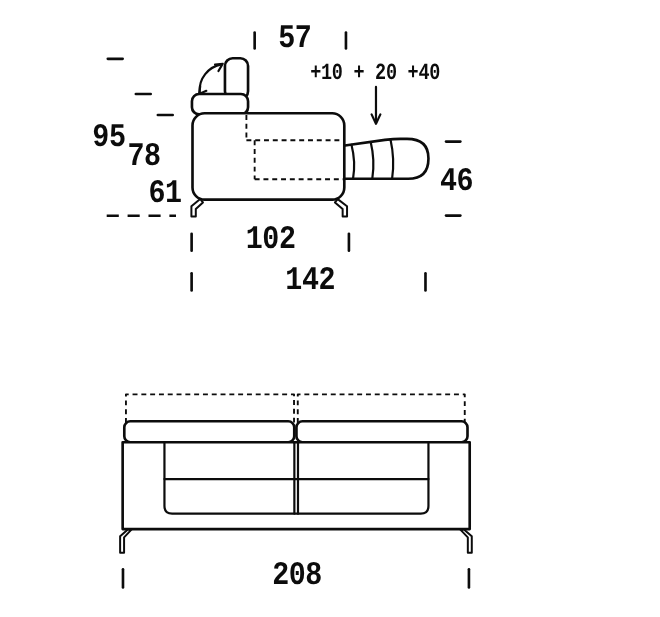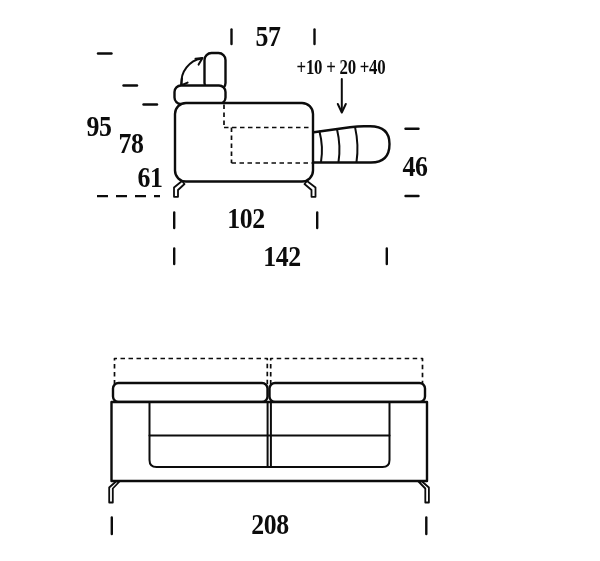--- a/index.html
+++ b/index.html
@@ -1,18 +1,18 @@
 <!DOCTYPE html>
 <html><head>
 <meta charset="utf-8">
 <style>
   html,body{margin:0;padding:0;background:#fff;}
   .canvas{
     position:relative;width:600px;height:561px;background:#ffffff;
-    font-family:Liberation Serif, serif;overflow:hidden;
+    font-family:Liberation Mono, monospace;overflow:hidden;
   }
   .canvas svg{position:absolute;left:0;top:0;}
   .dim{
     position:absolute;color:#0c0c0c;font-weight:700;font-size:30px;
     letter-spacing:-0.5px;white-space:nowrap;
     transform:translate(-50%,-50%) scaleX(0.86);
   }
   .steps{
     font-size:21px;letter-spacing:-0.3px;
     transform:translate(-50%,-50%) scaleX(0.8);

